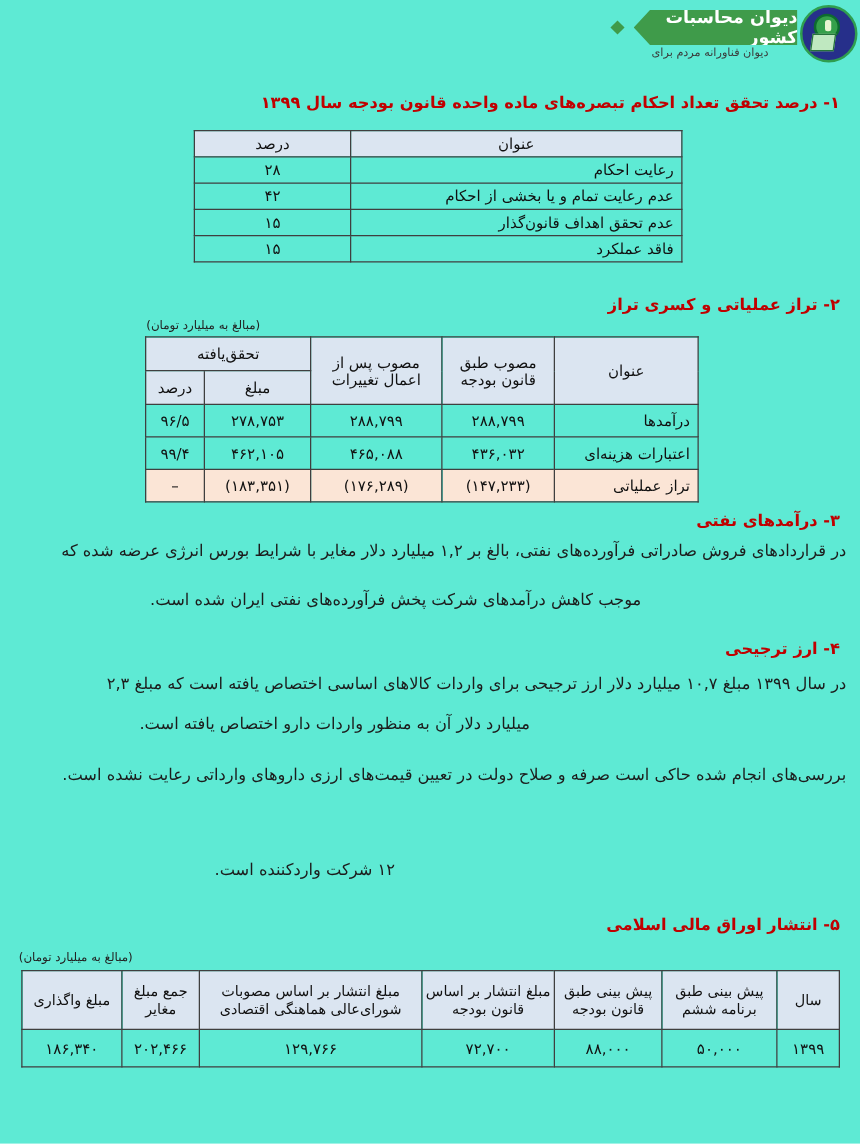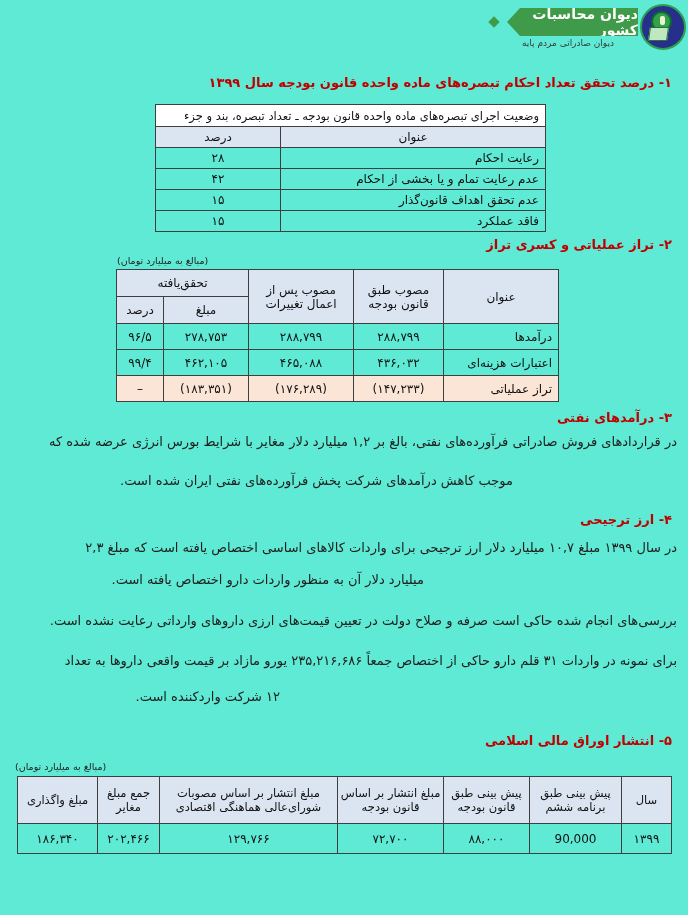--- a/index.html
+++ b/index.html
@@ -61,34 +61,31 @@
   <div class="logo">
     <div class="logo-circle">
       <div class="logo-inner"></div>
       <div class="logo-dot"></div>
       <div class="logo-cube"></div>
     </div>
     <div class="logo-banner">
       <span>دیوان محاسبات کشور</span>
     </div>
     <div class="logo-tail"></div>
-    <div class="logo-tagline">دیوان صادراتی مردم پایه</div>
+    <div class="logo-tagline">دیوان فناورانه مردم برای</div>
   </div>
 
   <div class="sec-title" style="top:75px;">۱- درصد تحقق تعداد احکام تبصره‌های ماده واحده قانون بودجه سال ۱۳۹۹</div>
 
   <table class="t1">
     <colgroup>
         <col style="width:265px">
         <col style="width:125px">
       </colgroup>
     <tbody>
-        <tr class="caption-row">
-      <td colspan="2">وضعیت اجرای تبصره‌های ماده واحده قانون بودجه ـ تعداد تبصره، بند و جزء</td>
-    </tr>
     <tr class="hrow">
       <th class="hdr">عنوان</th>
       <th class="hdr">درصد</th>
     </tr>
     <tr class="drow">
       <td class="cell-right">رعایت احکام</td>
       <td>۲۸</td>
     </tr>
     <tr class="drow">
       <td class="cell-right">عدم رعایت تمام و یا بخشی از احکام</td>
@@ -152,22 +149,21 @@
     </table>
 
   <div class="sec-title" style="top:410px;">۳- درآمدهای نفتی</div>
   <div class="bodyline" style="top:434px;right:11px;">در قراردادهای فروش صادراتی فرآورده‌های نفتی، بالغ بر ۱,۲ میلیارد دلار مغایر با شرایط بورس انرژی عرضه شده که</div>
   <div class="bodyline" style="top:473px;right:175px;">موجب کاهش درآمدهای شرکت پخش فرآورده‌های نفتی ایران شده است.</div>
 
   <div class="sec-title" style="top:512px;">۴- ارز ترجیحی</div>
   <div class="bodyline" style="top:540px;right:11px;">در سال ۱۳۹۹ مبلغ ۱۰,۷ میلیارد دلار ارز ترجیحی برای واردات کالاهای اساسی اختصاص یافته است که مبلغ ۲,۳</div>
   <div class="bodyline" style="top:572px;right:264px;">میلیارد دلار آن به منظور واردات دارو اختصاص یافته است.</div>
   <div class="bodyline" style="top:613px;right:11px;">بررسی‌های انجام شده حاکی است صرفه و صلاح دولت در تعیین قیمت‌های ارزی داروهای وارداتی رعایت نشده است.</div>
-  <div class="bodyline" style="top:653px;right:11px;">برای نمونه در واردات ۳۱ قلم دارو حاکی از اختصاص جمعاً ۲۳۵,۲۱۶,۶۸۶ یورو مازاد بر قیمت واقعی داروها به تعداد</div>
-  <div class="bodyline" style="top:689px;right:408px;">۱۲ شرکت واردکننده است.</div>
+  <div class="bodyline" style="top:689px;right:372px;">۱۲ شرکت واردکننده است.</div>
 
   <div class="sec-title" style="top:733px;">۵- انتشار اوراق مالی اسلامی</div>
   <div class="tbl-note" style="top:761px;left:15px;">(مبالغ به میلیارد تومان)</div>
 
   <table class="t3">
     <colgroup>
       <col style="width:50px">
         <col style="width:92px">
         <col style="width:86px">
         <col style="width:106px">
@@ -180,21 +176,21 @@
       <th class="hdr" style="height:46px;">سال</th>
       <th class="hdr">پیش بینی طبق برنامه ششم</th>
       <th class="hdr">پیش بینی طبق قانون بودجه</th>
       <th class="hdr">مبلغ انتشار بر اساس قانون بودجه</th>
       <th class="hdr">مبلغ انتشار بر اساس مصوبات شورای‌عالی هماهنگی اقتصادی</th>
       <th class="hdr">جمع مبلغ مغایر</th>
       <th class="hdr">مبلغ واگذاری</th>
     </tr>
     <tr class="drow">
       <td>۱۳۹۹</td>
-      <td>90,000</td>
+      <td>۵۰,۰۰۰</td>
       <td>۸۸,۰۰۰</td>
       <td>۷۲,۷۰۰</td>
       <td>۱۲۹,۷۶۶</td>
       <td>۲۰۲,۴۶۶</td>
       <td>۱۸۶,۳۴۰</td>
     </tr>
   </tbody>
     </table>
 
 </div>

